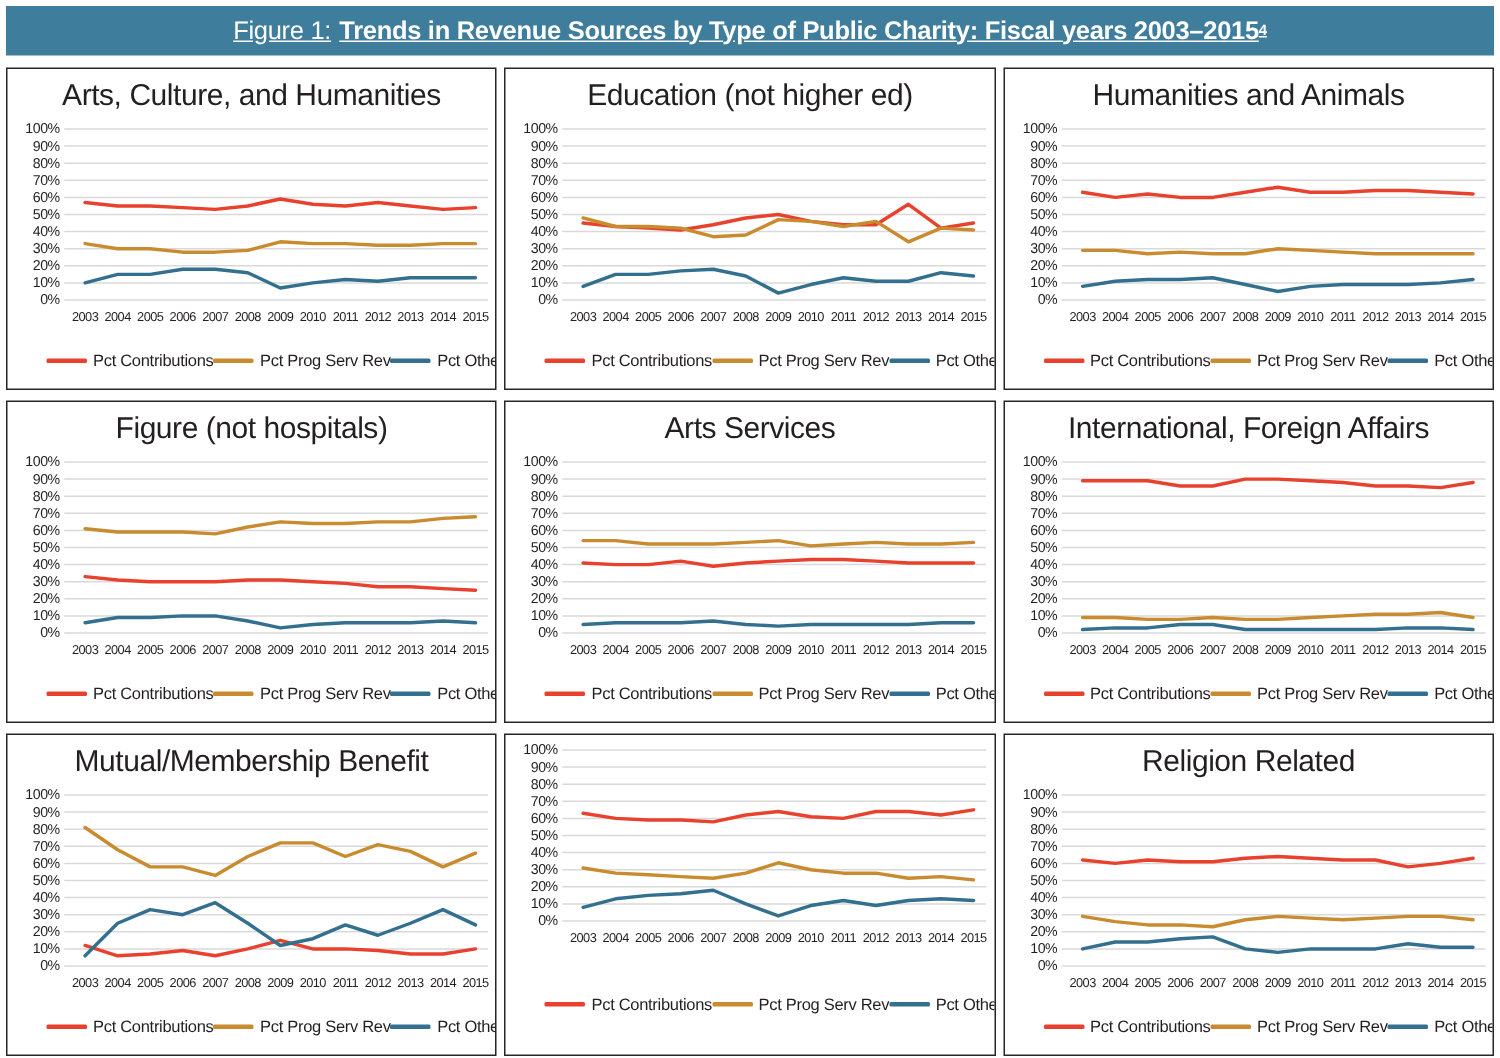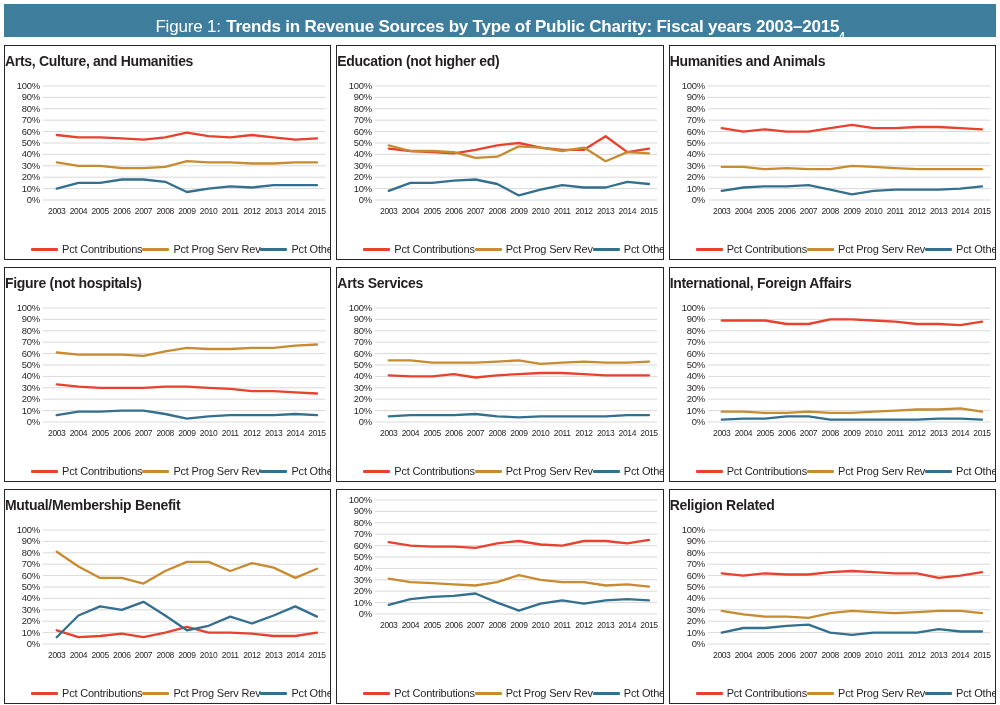--- a/index.html
+++ b/index.html
@@ -12,53 +12,53 @@
     --text:#231F20;
   }
   *{box-sizing:border-box;margin:0;padding:0;}
   html,body{width:1000px;height:705px;background:#fff;overflow:hidden;}
   body{font-family:"Liberation Sans",sans-serif;color:var(--text);}
   .figure-header{
     margin:4px 4px 8px 4px;
     height:33px;
     background:var(--header-bg);
     color:#fff;
-    display:flex;align-items:flex-end;justify-content:center;
-    font-size:17px;letter-spacing:-0.2px;
+    display:flex;align-items:center;justify-content:center;
+    font-size:17px;letter-spacing:-0.2px;text-decoration:underline;
   }
   .figure-header .prefix{font-weight:normal;margin-right:0.32em;}
   .figure-header b{font-weight:bold;}
   .figure-header sup{font-weight:bold;font-size:10px;vertical-align:super;line-height:0;}
   .grid{
     margin:0 4px;
     display:grid;
     grid-template-columns:repeat(3,1fr);
     grid-template-rows:repeat(3,215px);
     column-gap:5px;
     row-gap:7px;
   }
   .panel{
     border:1px solid var(--border);
     background:#fff;
     display:flex;flex-direction:column;
     overflow:hidden;
   }
   .panel-title{
-    text-align:left;
-    font-weight:bold;
-    font-size:14px;
+    text-align:center;
+    font-weight:normal;
+    font-size:20px;
     letter-spacing:-0.3px;
     padding-top:7px;
     height:30px;
     flex:0 0 auto;
   }
   .chart{display:block;width:100%;height:150px;flex:0 0 auto;}
   .legend{
     flex:1 1 auto;
-    display:flex;align-items:flex-end;justify-content:space-evenly;
+    display:flex;align-items:center;justify-content:space-evenly;
     padding:0 14px 4px 26px;
     font-size:11px;letter-spacing:-0.2px;
   }
   .legend-item{display:flex;align-items:center;white-space:nowrap;}
   .swatch{display:inline-block;width:27px;height:3px;margin-right:4px;border-radius:1px;}
   .swatch-contributions{background:var(--red);}
   .swatch-prog_serv_rev{background:var(--orange);}
   .swatch-other_rev{background:var(--blue);}
 </style>
 </head>

